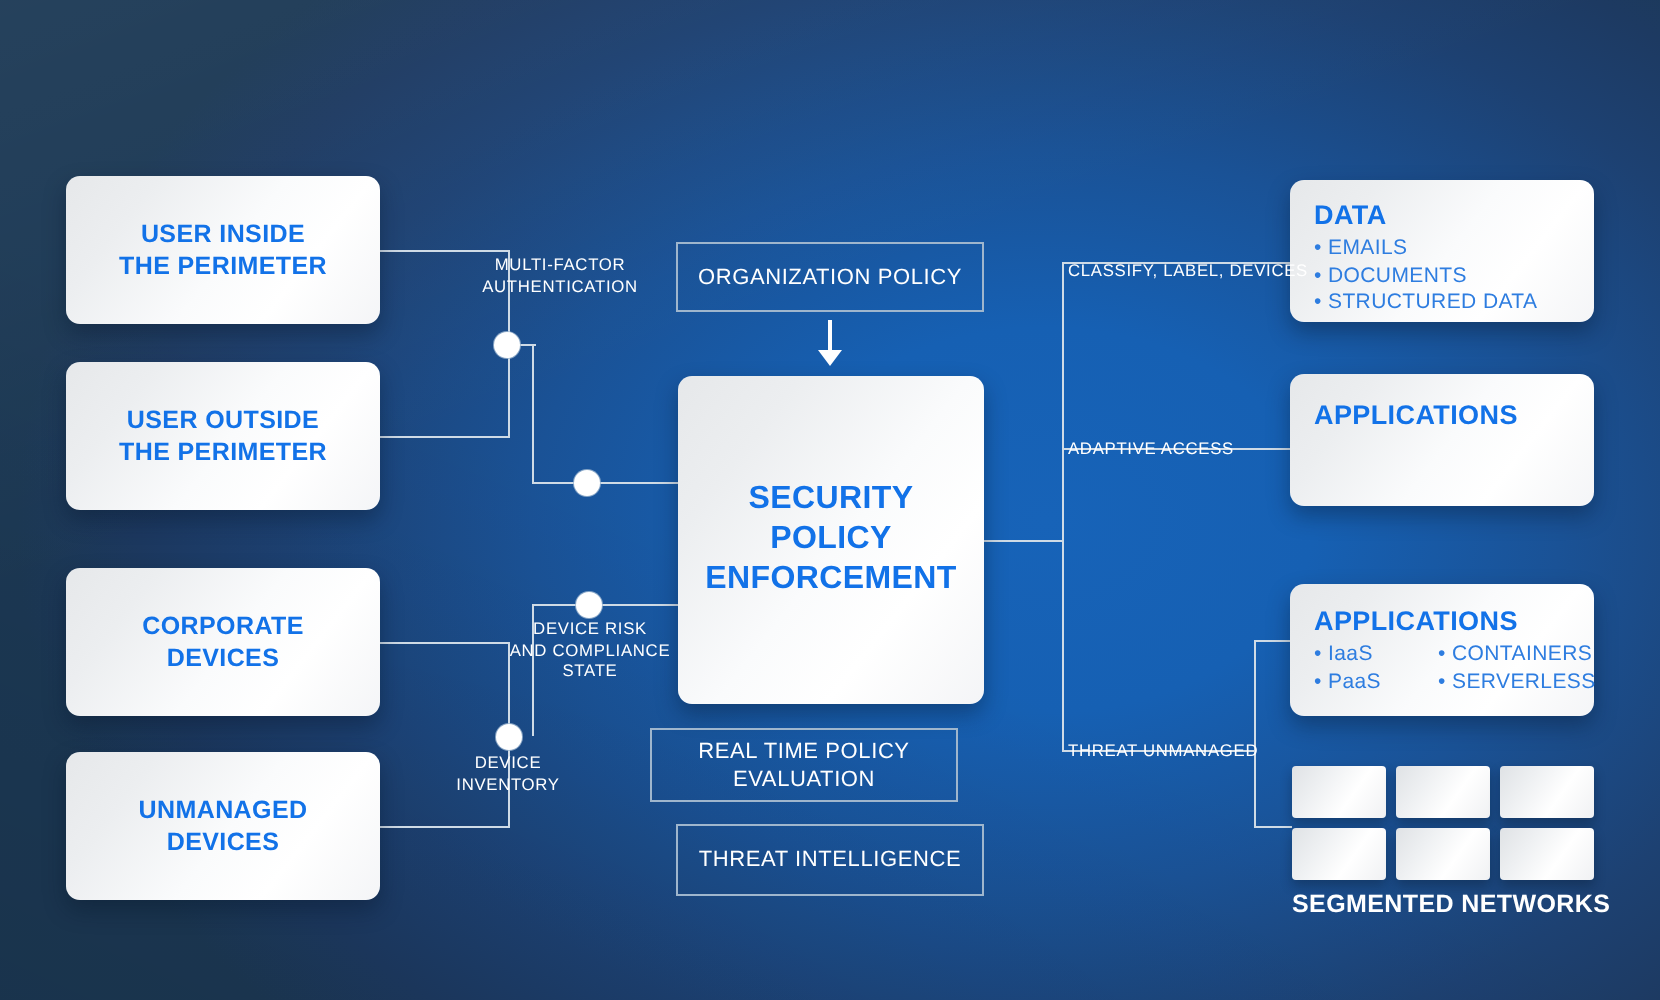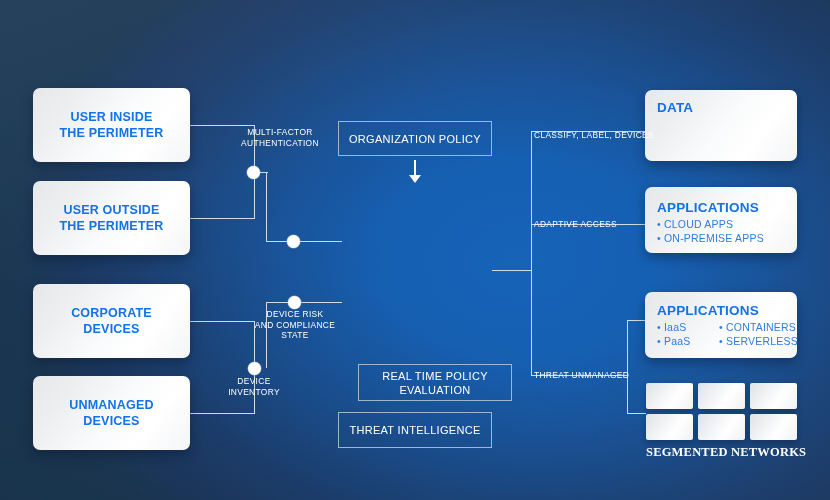--- a/index.html
+++ b/index.html
@@ -246,22 +246,29 @@
       <span>DEVICES</span>
     </div>
   </div>
 
   <div class="obox" style="left:338px; top:121px; width:154px; height:35px;">
     <div class="obox-label">ORGANIZATION POLICY</div>
   </div>
   <div class="arrow-stem" style="left:414px; top:160px; height:18px;"></div>
   <div class="arrow-head" style="left:409px; top:175px;"></div>
 
-
-  <div class="obox" style="left:358px; top:364px; width:154px; height:37px;">
+  <div class="card" style="left:339px; top:188px; width:153px; height:164px;">
+    <div class="enforce-label">
+      <span>SECURITY</span><br>
+      <span>POLICY</span><br>
+      <span>ENFORCEMENT</span>
+    </div>
+  </div>
+
+  <div class="obox" style="left:325px; top:364px; width:154px; height:37px;">
     <div class="obox-label">
       <span>REAL TIME POLICY</span><br>
       <span>EVALUATION</span>
     </div>
   </div>
   <div class="obox" style="left:338px; top:412px; width:154px; height:36px;">
     <div class="obox-label">THREAT INTELLIGENCE</div>
   </div>
 
   <div class="ln h" style="left:492px; top:270px; width:39px;"></div>
@@ -277,28 +284,29 @@
   <div class="ln v" style="left:627px; top:320px; height:93px;"></div>
   <div class="ln h" style="left:627px; top:320px; width:19px;"></div>
   <div class="ln h" style="left:627px; top:413px; width:19px;"></div>
 
   <div class="conn-label l" style="left:534px; top:130px; width:130px;">CLASSIFY, LABEL, DEVICES</div>
   <div class="conn-label l" style="left:534px; top:219px; width:130px;">ADAPTIVE ACCESS</div>
   <div class="conn-label l" style="left:534px; top:370px; width:130px;">THREAT UNMANAGED</div>
 
   <div class="card" style="left:645px; top:90px; width:152px; height:71px;">
     <div class="list-card-title" style="left:12px; top:10px;">DATA</div>
+    <div class="list-card-items" style="left:12px; top:28px;">
+      <span class="li">• EMAILS</span>
+      <span class="li">• DOCUMENTS</span>
+      <span class="li">• STRUCTURED DATA</span>
+    </div>
   </div>
 
   <div class="card" style="left:645px; top:187px; width:152px; height:66px;">
     <div class="list-card-title" style="left:12px; top:13px;">APPLICATIONS</div>
-    <div class="list-card-items" style="left:12px; top:31px;">
-      <span class="li">• CLOUD APPS</span>
-      <span class="li">• ON-PREMISE APPS</span>
-    </div>
   </div>
 
   <div class="card" style="left:645px; top:292px; width:152px; height:66px;">
     <div class="list-card-title" style="left:12px; top:11px;">APPLICATIONS</div>
     <div class="list-card-items cols" style="left:12px; top:29px;">
       <div class="col">
         <span class="li">• IaaS</span>
         <span class="li">• PaaS</span>
       </div>
       <div class="col">
@@ -308,15 +316,15 @@
     </div>
   </div>
 
   <div class="seg" style="left:646px; top:383px;"></div>
   <div class="seg" style="left:698px; top:383px;"></div>
   <div class="seg" style="left:750px; top:383px;"></div>
   <div class="seg" style="left:646px; top:414px;"></div>
   <div class="seg" style="left:698px; top:414px;"></div>
   <div class="seg" style="left:750px; top:414px;"></div>
 
-  <div class="seg-caption" style="left:646px; top:445px;font-family:Liberation Serif, serif;">SEGMENTED NETWORKS</div>
+  <div class="seg-caption" style="left:646px; top:445px;">SEGMENTED NETWORKS</div>
 
 </div>
 
 </body></html>

